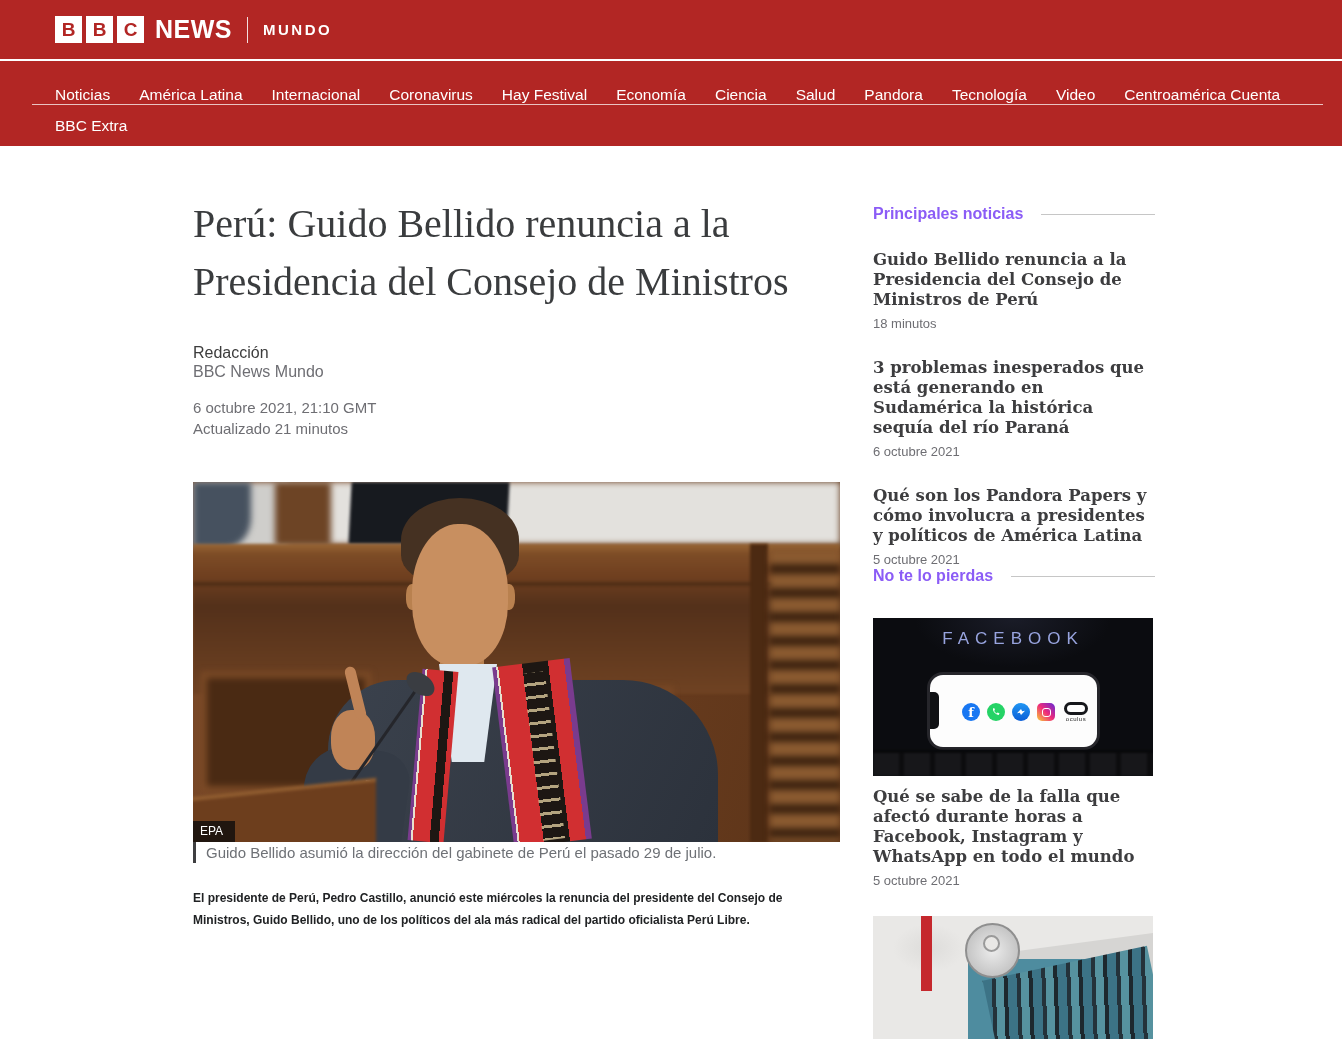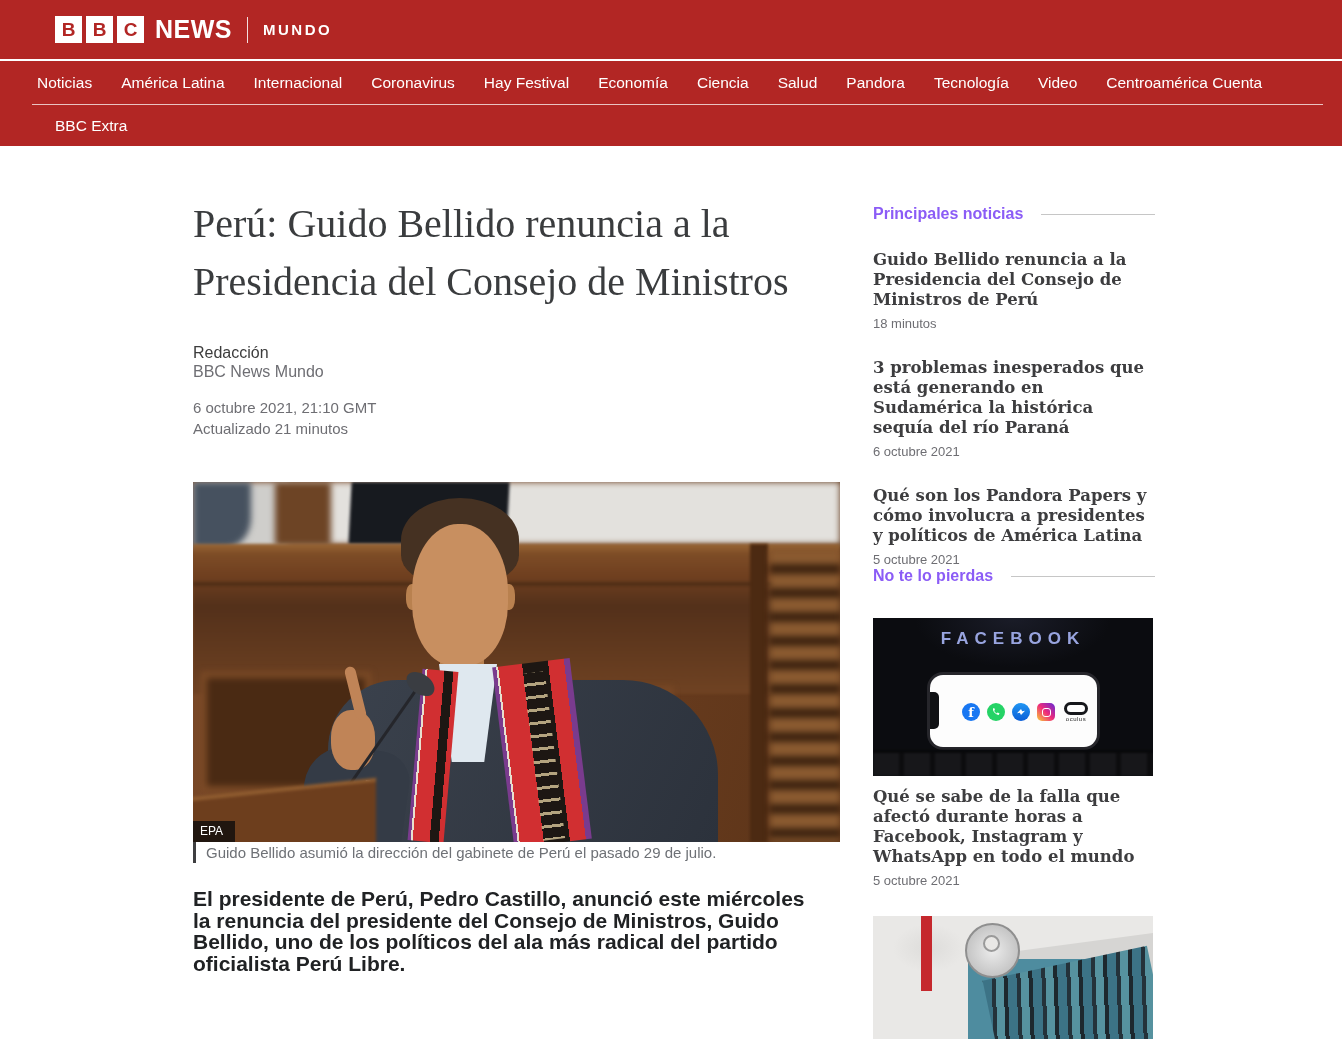--- a/index.html
+++ b/index.html
@@ -13,21 +13,21 @@
     font-family:"Liberation Sans",sans-serif;}
   
   .site-header{background:var(--red);}
   .masthead{height:61px;border-bottom:2px solid #fff;display:flex;align-items:center;padding-left:55px;}
   .logo-blocks{display:flex;gap:4px}
   .logo-block{width:27px;height:27px;background:#fff;color:var(--red);font-weight:bold;
     font-size:19px;display:flex;align-items:center;justify-content:center}
   .news-word{color:#fff;font-size:25px;font-weight:bold;letter-spacing:.5px;margin-left:11px}
   .mast-divider{width:1px;height:26px;background:rgba(255,255,255,.85);margin:0 15px}
   .mundo-word{color:#fff;font-size:15px;letter-spacing:2.5px;font-weight:600}
-  .nav-row1{height:43px;display:flex;align-items:center;padding-left:37px;gap:29px}
+  .nav-row1{height:43px;display:flex;align-items:flex-end;padding-left:55px;gap:29px}
   .nav-row1 a,.nav-row2 a{color:#fff;font-size:15.5px;text-decoration:none;white-space:nowrap;cursor:pointer}
   .nav-divider{height:1px;background:rgba(255,255,255,.72);margin:0 19px 0 32px}
   .nav-row2{height:41px;display:flex;align-items:center;padding-left:55px}
   
   .page{display:flex;padding-left:193px}
   .main-col{width:647px}
   .side-col{width:282px;margin-left:33px}
   
   .article-title{margin-top:49px;font-family:Liberation Serif, serif;font-weight:500;
     font-size:40px;line-height:58px;color:var(--ink)}
@@ -71,35 +71,35 @@
   .ph-sleeve{left:110px;top:266px;width:104px;height:96px;background:#343b46;border-radius:42px 30px 0 0;transform:rotate(8deg)}
   .ph-mic-rod{left:170px;top:186px;width:3px;height:191px;background:#25262b;transform:rotate(35deg)}
   .ph-mic-head{left:212px;top:192px;width:31px;height:20px;background:#3a3d42;border-radius:50%;transform:rotate(35deg)}
   .ph-mic2{left:168px;top:298px;width:5px;height:62px;background:#b9bcbe;transform:rotate(9deg)}
   .ph-podium{left:-12px;top:306px;width:195px;height:66px;background:#6d3e1d;border-top:4px solid #8f5c2f;transform:skewY(-6deg)}
   .photo-credit{position:absolute;left:0;bottom:0;background:rgba(12,12,12,.78);color:#fff;
     font-size:12px;padding:3px 12px 4px 7px}
   figcaption{margin-top:0;display:flex}
   .capbar{width:3px;background:#3f3f41;margin-right:10px}
   .captext{font-size:15px;line-height:21px;color:#6e7176}
-  .intro{margin-top:25px;width:622px;font-size:21px;font-weight:bold;line-height:21.5px;color:#202224}
+  .intro{margin-top:25px;width:622px;font-size:12px;font-weight:bold;line-height:21.5px;color:#202224}
   
   .side-head{display:flex;align-items:center}
   .side-head h2{font-size:16px;font-weight:700;color:#8b5cf6;white-space:nowrap}
   .side-rule{flex:1;height:1px;background:#c6c6c6;margin-left:18px}
   .side-head.first{margin-top:59px}
   .side-head.second{}
   .story{margin-top:27px;display:block;cursor:pointer}
   .story-title{font-family:"DejaVu Serif",serif;font-weight:bold;font-size:16.5px;line-height:20px;color:var(--story-ink)}
   .story-time{margin-top:6px;font-size:13px;color:var(--muted)}
   
   .fb-card{position:relative;margin-top:33px;width:280px;height:158px;overflow:hidden;cursor:pointer;
     background:radial-gradient(140px 70px at 50% 0,#1a1c28 0,#0b0c10 70%)}
   .fb-logo{position:absolute;top:11px;left:0;right:0;text-align:center;color:#98a4df;
-    font-size:17px;font-weight:bold;letter-spacing:6px}
+    font-size:17px;font-weight:normal;letter-spacing:6px}
   .fb-phone{position:absolute;left:57px;top:57px;width:167px;height:72px;background:#fdfdfd;
     border-radius:13px;box-shadow:0 0 0 3px #26262b}
   .fb-notch{position:absolute;left:0;top:17px;width:9px;height:37px;background:#101114;border-radius:0 5px 5px 0}
   .fb-icons{position:absolute;left:32px;top:27px;display:flex;gap:7px;align-items:center}
   .circle-ic{width:18px;height:18px;border-radius:50%;display:flex;align-items:center;justify-content:center}
   .ic-fb{background:#1877f2;color:#fff;font-family:"DejaVu Serif",serif;font-weight:bold;font-size:13px}
   .ic-wa{background:#25d366}
   .ic-ms{background:linear-gradient(#2196f3,#0b5ed7)}
   .ic-ig{width:18px;height:18px;border-radius:5px;background:linear-gradient(45deg,#f9ce34,#ee2a7b,#6228d7);
     display:flex;align-items:center;justify-content:center}

